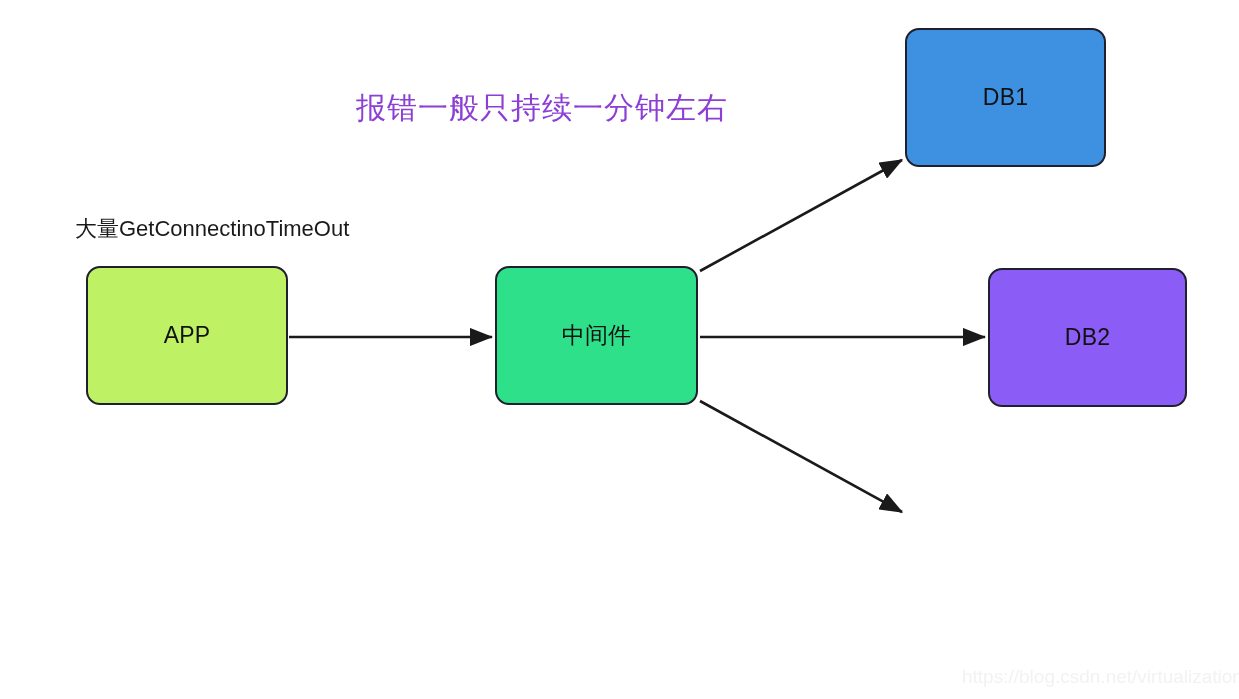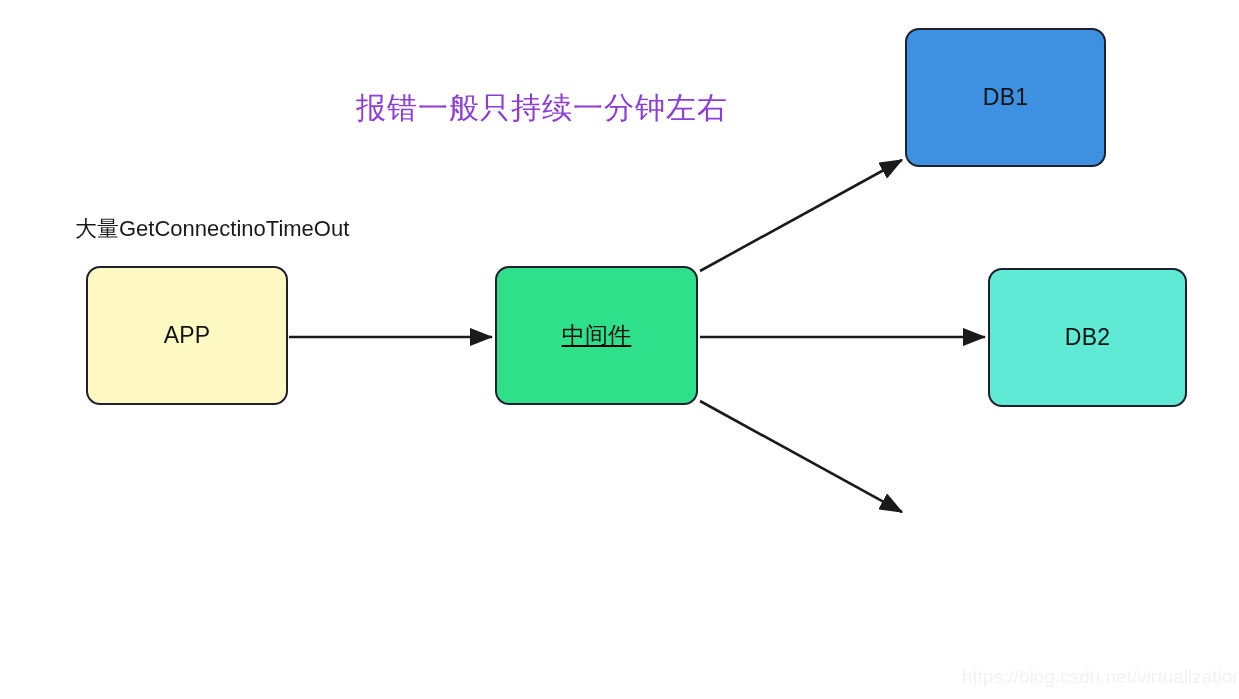--- a/index.html
+++ b/index.html
@@ -45,44 +45,43 @@
     color: #111111;
     letter-spacing: 0.2px;
     line-height: 1.2;
     user-select: none;
   }
   .node-app {
     left: 86px;
     top: 266px;
     width: 202px;
     height: 139px;
-    background: #fef9c3;
+    background: #bef264;
   }
   .node-mw {
     left: 495px;
     top: 266px;
     width: 203px;
     height: 139px;
     background: #2ee08a;
-    text-decoration: underline;
   }
   .node-db1 {
     left: 905px;
     top: 28px;
     width: 201px;
     height: 139px;
     background: #3d91e0;
     justify-content: center;
   }
   .node-db2 {
     left: 988px;
     top: 268px;
     width: 199px;
     height: 139px;
-    background: #5eead4;
+    background: #8b5cf6;
   }
   .node-db3 {
     left: 905px;
     top: 508px;
     width: 200px;
     height: 131px;
     background: #3d91e0;
   }
   .caption {
     position: absolute;

